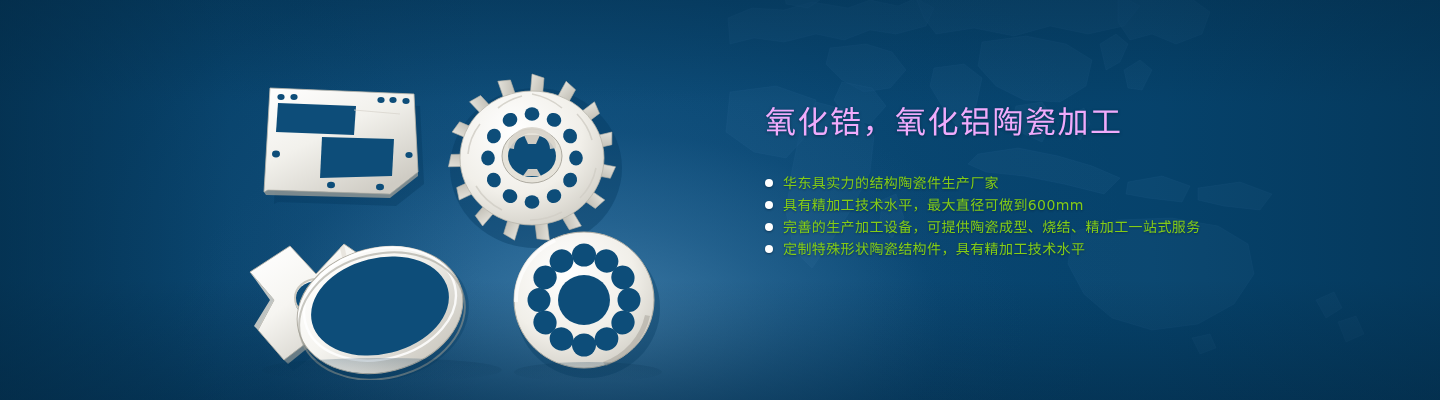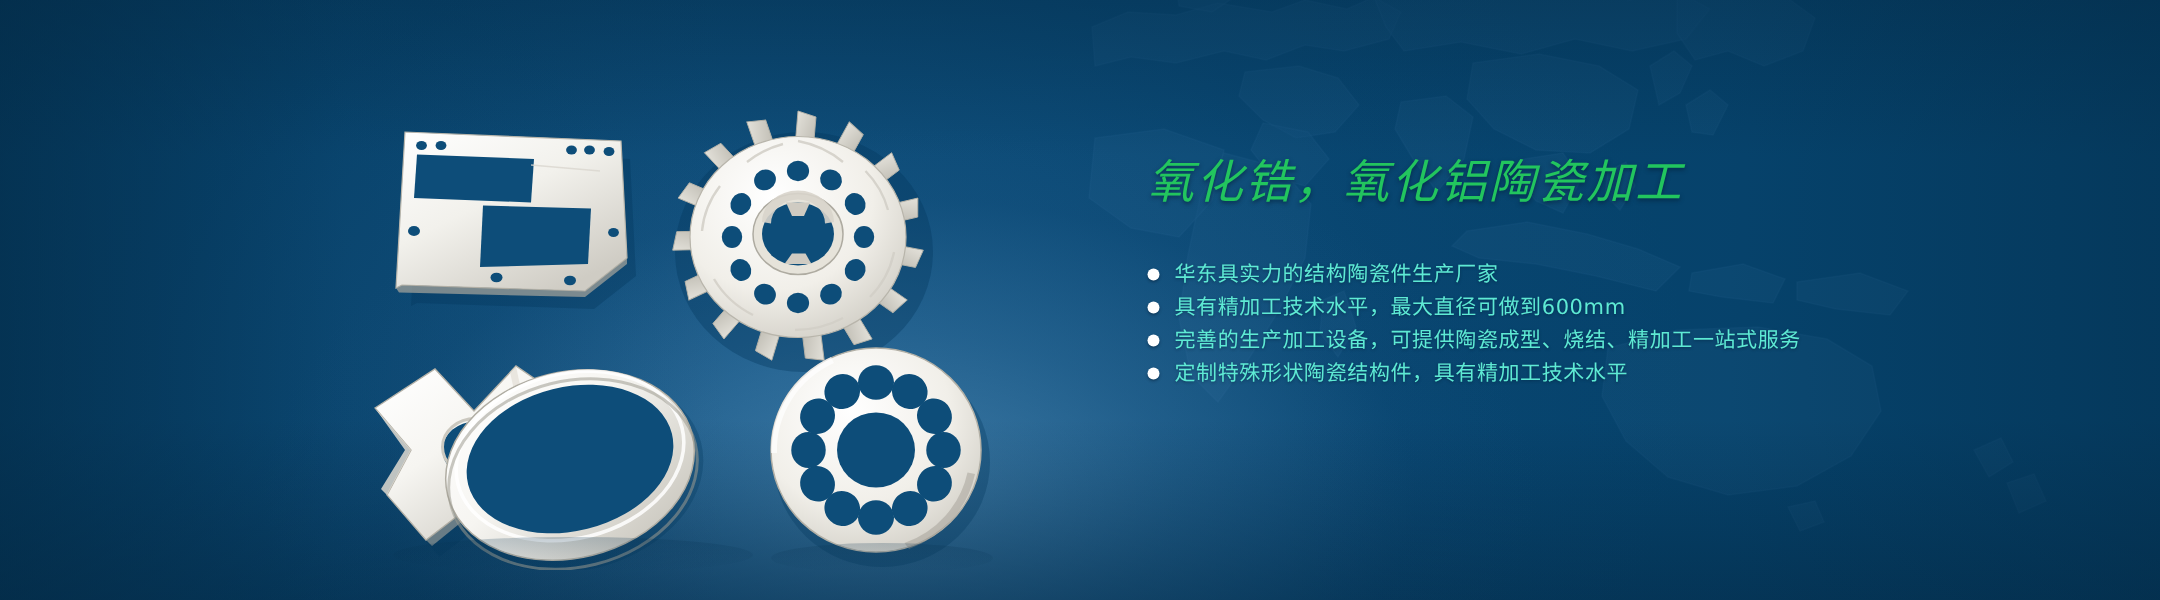--- a/index.html
+++ b/index.html
@@ -48,46 +48,45 @@
 
   
   .copy{
     position:absolute;left:765px;top:104px;width:620px;
   }
   .headline{
     margin:0;
     font-size:31px;
     font-weight:400;
     line-height:1.22;
-    color:#22c55e;
+    color:#f0abfc;
     letter-spacing:1.5px;
     text-shadow:0 1px 3px rgba(0,24,44,.55);
     white-space:nowrap;
-    font-style:italic;
   }
   .feature-list{
     list-style:none;margin:0;padding:0;
     margin-top:30px;
   }
   .feature-item{
     display:flex;align-items:center;
     height:22px;
     margin-bottom:0;
   }
   .bullet{
     flex:0 0 auto;
     width:8px;height:8px;border-radius:50%;
     background:#ffffff;
     margin-right:10px;
     box-shadow:0 1px 2px rgba(0,20,40,.45);
   }
   .feature-text{
     font-size:14px;
     line-height:22px;
-    color:#5eead4;
+    color:#84cc16;
     letter-spacing:.4px;
     white-space:nowrap;
     text-shadow:0 1px 2px rgba(0,24,44,.45);
   }
 </style>
 </head>
 <body>
 
 <div class="banner">
 

